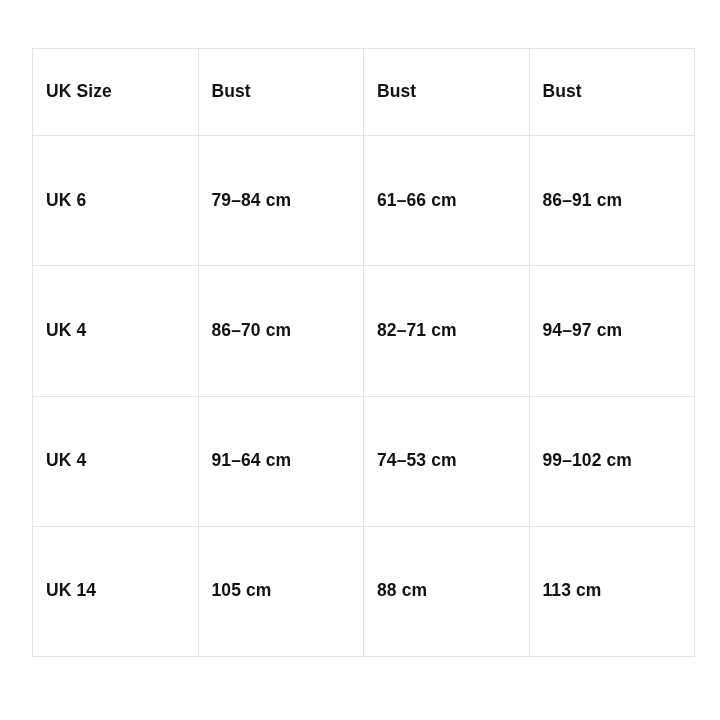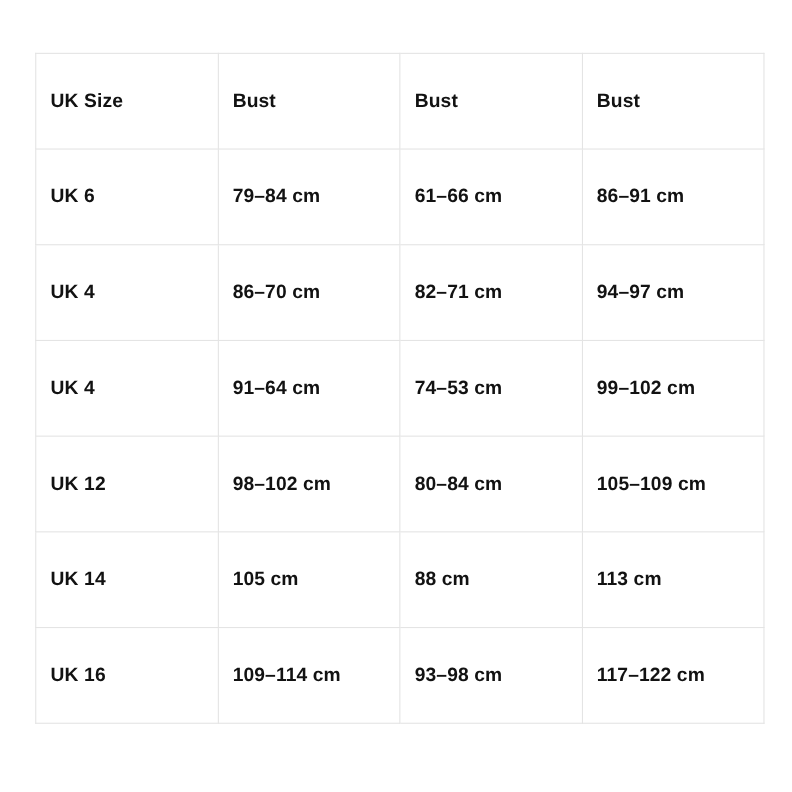--- a/index.html
+++ b/index.html
@@ -105,34 +105,22 @@
           <td>82–71 cm</td>
           <td>94–97 cm</td>
         </tr>
         <tr>
           <td>UK 4</td>
           <td>91–64 cm</td>
           <td>74–53 cm</td>
           <td>99–102 cm</td>
         </tr>
         <tr>
-          <td>UK 12</td>
-          <td>98–102 cm</td>
-          <td>80–84 cm</td>
-          <td>105–109 cm</td>
-        </tr>
-        <tr>
           <td>UK 14</td>
           <td>105 cm</td>
           <td>88 cm</td>
           <td>113 cm</td>
-        </tr>
-        <tr>
-          <td>UK 16</td>
-          <td>109–114 cm</td>
-          <td>93–98 cm</td>
-          <td>117–122 cm</td>
         </tr>
       </tbody>
     </table>
   </div>
 
 </div>
 
 </body></html>

